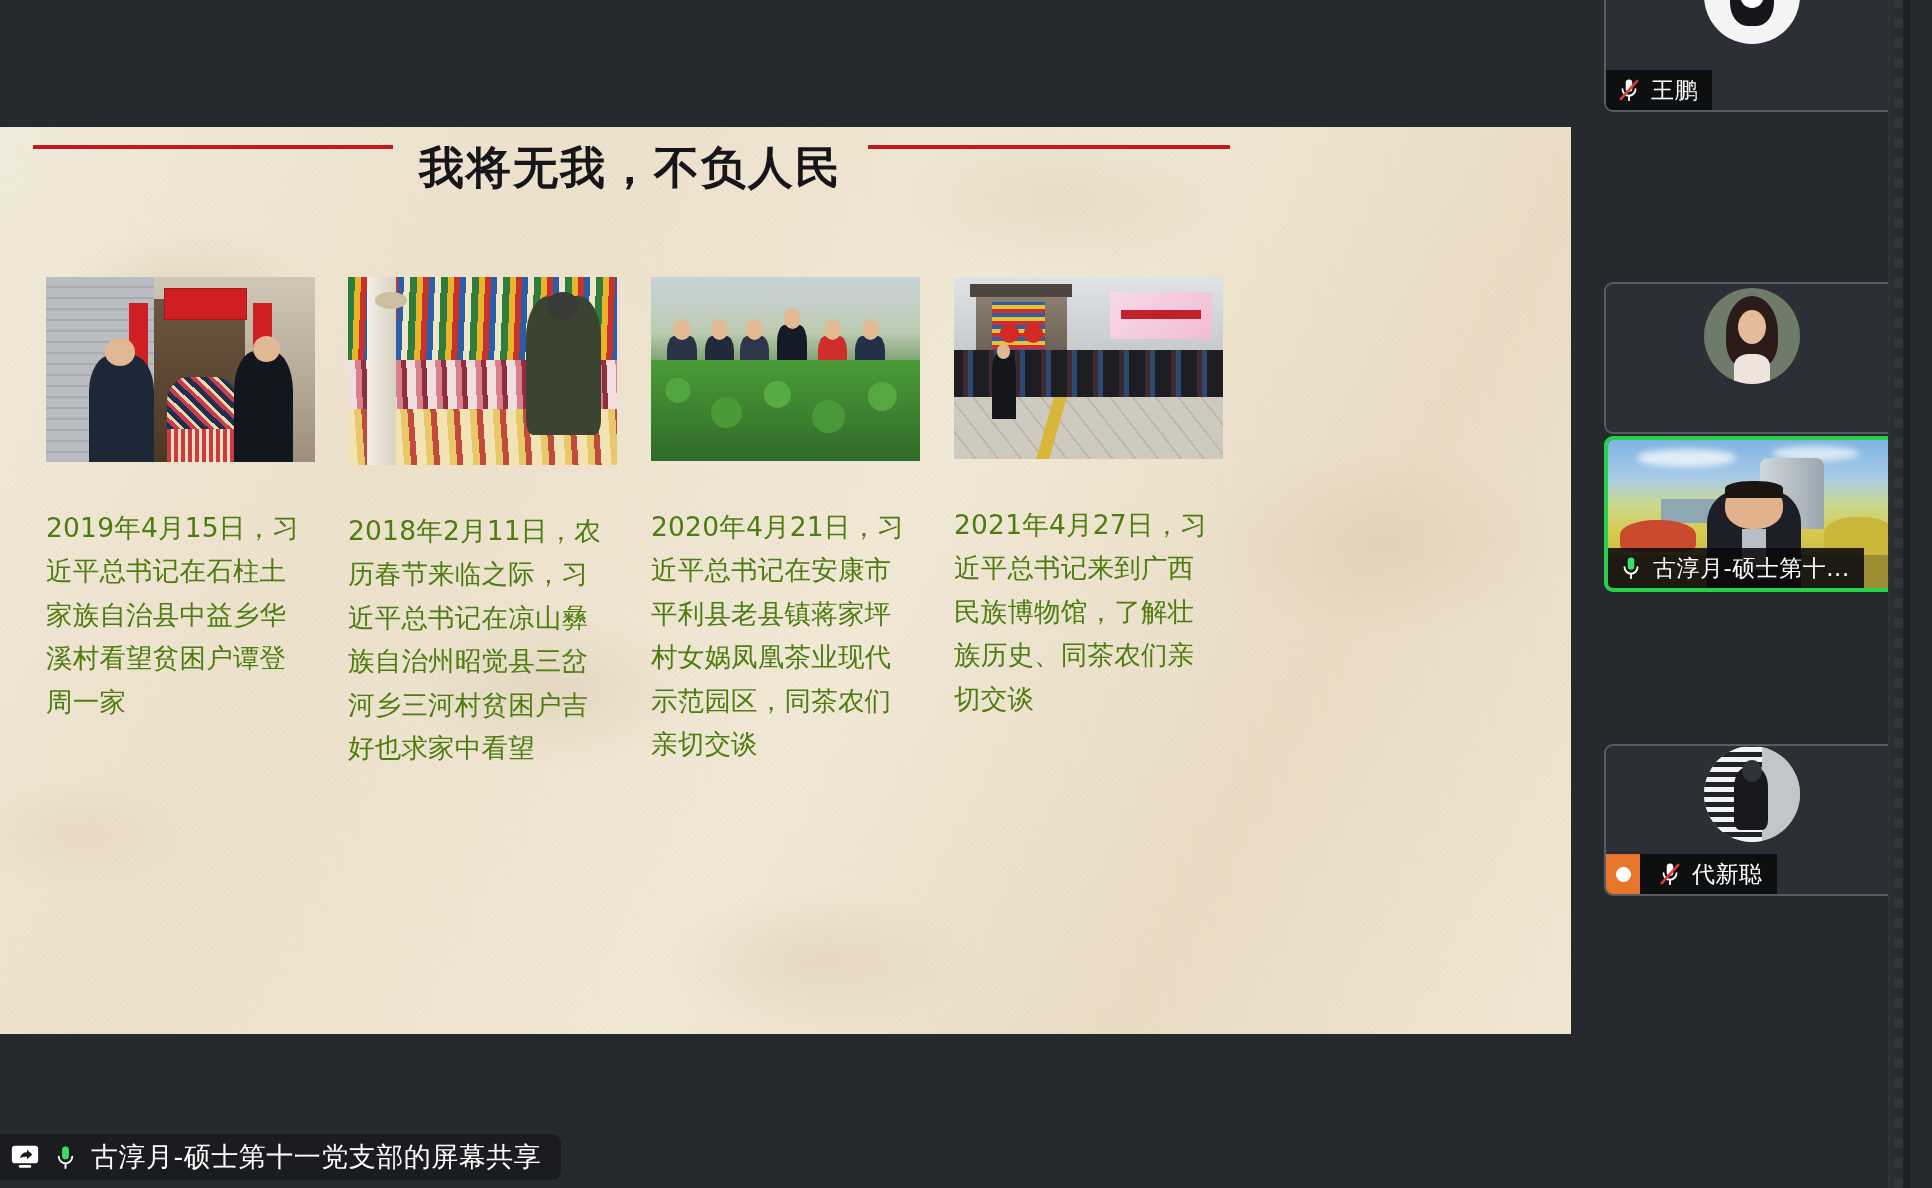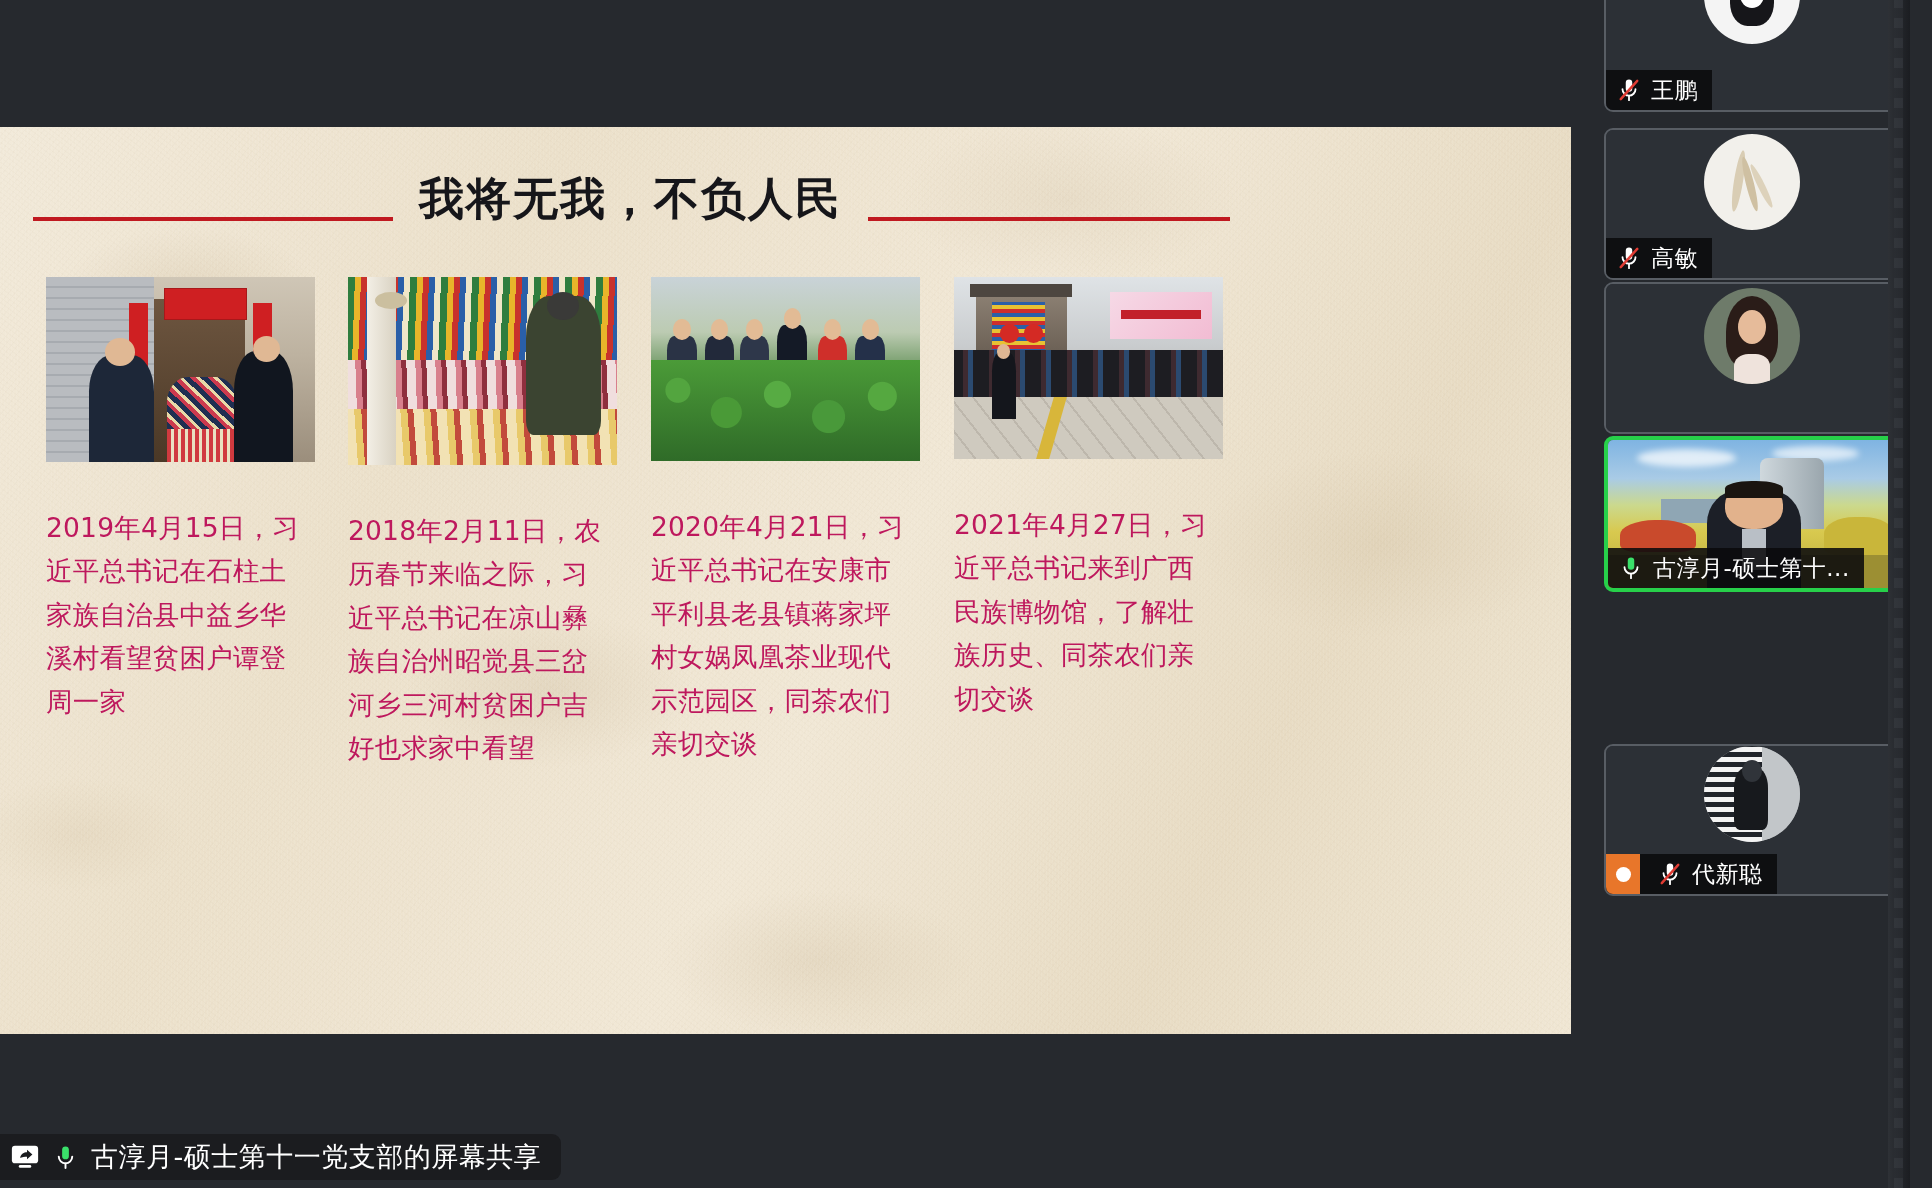--- a/index.html
+++ b/index.html
@@ -26,39 +26,39 @@
   #slide::after{content:"";position:absolute;inset:0;opacity:.30;pointer-events:none;
     background-image:
       repeating-linear-gradient(37deg, rgba(150,126,90,.10) 0 1px, transparent 1px 4px),
       repeating-linear-gradient(-51deg, rgba(150,126,90,.08) 0 1px, transparent 1px 5px),
       repeating-linear-gradient(91deg, rgba(255,255,255,.22) 0 1px, transparent 1px 3px);}
 
   #slide-inner{position:relative;z-index:2;width:100%;height:100%;}
 
   
   .title-row{position:absolute;left:33px;top:18px;width:1200px;height:76px;
-             display:flex;align-items:flex-end;gap:0;}
+             display:flex;align-items:flex-start;gap:0;}
   .rule{height:4px;background:#c01920;flex:0 0 auto;}
   .rule.left{width:360px;}
   .rule.right{width:362px;}
   .slide-title{flex:0 0 auto;padding:0 26px;font-size:45px;font-weight:bold;color:#16161a;
       letter-spacing:2px;line-height:1;white-space:nowrap;
       font-family:"DejaVu Sans","Liberation Sans",sans-serif;}
 
   
   .cols{position:absolute;left:0;top:0;width:100%;height:100%;}
   .col{position:absolute;top:150px;width:302px;}
   .col.c1{left:46px;} .col.c2{left:348px;} .col.c3{left:651px;} .col.c4{left:954px;}
 
   .photo{position:relative;width:269px;height:185px;overflow:hidden;background:#8d8d8d;}
   .col.c2 .photo{height:188px;}
   .col.c3 .photo{height:184px;}
   .col.c4 .photo{height:182px;}
 
-  .cap{margin-top:44px;width:258px;font-size:26.5px;line-height:1.64;color:#be185d;
+  .cap{margin-top:44px;width:258px;font-size:26.5px;line-height:1.64;color:#4d7c0f;
        font-family:"DejaVu Sans","Liberation Sans",sans-serif;letter-spacing:.2px;}
 
   
   .ph{position:absolute;inset:0;}
   
   .p1{background:linear-gradient(180deg,#cfc6b6 0%,#bdb2a0 42%,#9b8e7c 100%);}
   .p1 .wall{position:absolute;left:0;top:0;width:40%;height:100%;
     background:repeating-linear-gradient(0deg,#b9bcc0 0 9px,#a7abb0 9px 11px);}
   .p1 .door{position:absolute;left:40%;top:12%;width:34%;height:88%;
     background:linear-gradient(180deg,#6e5640,#4a3826);}
@@ -296,37 +296,20 @@
         <svg class="mic" viewBox="0 0 24 24">
           <rect x="9" y="2.2" width="6" height="11.4" rx="3" fill="#ffffff"></rect>
           <path d="M6 11.2a6 6 0 0 0 12 0" stroke="#ffffff" stroke-width="1.7" fill="none" stroke-linecap="round"></path>
           <line x1="12" y1="17.4" x2="12" y2="21.4" stroke="#ffffff" stroke-width="1.7" stroke-linecap="round"></line>
           <line x1="4.4" y1="20.4" x2="19.6" y2="3.6" stroke="#e03c34" stroke-width="2.3" stroke-linecap="round"></line>
         </svg>
         <span class="nm">王鹏</span>
       </div>
     </div>
 
-    <div class="tile" style="top:128px;height:148px;">
-      <div class="tile-bg"></div>
-      <div class="avatar" style="top:calc(50% - 22px);background:#f2f0eb;">
-        <div style="position:absolute;left:30px;top:16px;width:9px;height:62px;background:#d9cdb4;border-radius:50%;transform:rotate(9deg);"></div>
-        <div style="position:absolute;left:42px;top:22px;width:8px;height:56px;background:#cfc0a2;border-radius:50%;transform:rotate(-14deg);"></div>
-        <div style="position:absolute;left:54px;top:28px;width:7px;height:48px;background:#ddd2bb;border-radius:50%;transform:rotate(-26deg);"></div>
-      </div>
-      <div class="namebar">
-        <svg class="mic" viewBox="0 0 24 24">
-          <rect x="9" y="2.2" width="6" height="11.4" rx="3" fill="#ffffff"></rect>
-          <path d="M6 11.2a6 6 0 0 0 12 0" stroke="#ffffff" stroke-width="1.7" fill="none" stroke-linecap="round"></path>
-          <line x1="12" y1="17.4" x2="12" y2="21.4" stroke="#ffffff" stroke-width="1.7" stroke-linecap="round"></line>
-          <line x1="4.4" y1="20.4" x2="19.6" y2="3.6" stroke="#e03c34" stroke-width="2.3" stroke-linecap="round"></line>
-        </svg>
-        <span class="nm">高敏</span>
-      </div>
-    </div>
 
     <div class="tile" style="top:282px;height:148px;">
       <div class="tile-bg"></div>
       <div class="avatar" style="top:calc(50% - 22px);background:#6e7b6a;">
         <div style="position:absolute;left:22px;top:8px;width:52px;height:72px;background:#2a1c18;border-radius:50% 50% 36% 36%;"></div>
         <div style="position:absolute;left:34px;top:22px;width:28px;height:34px;background:#e6bb9a;border-radius:50%;"></div>
         <div style="position:absolute;left:30px;top:66px;width:36px;height:30px;background:#efe3dc;border-radius:40% 40% 0 0;"></div>
       </div>
     </div>
 

